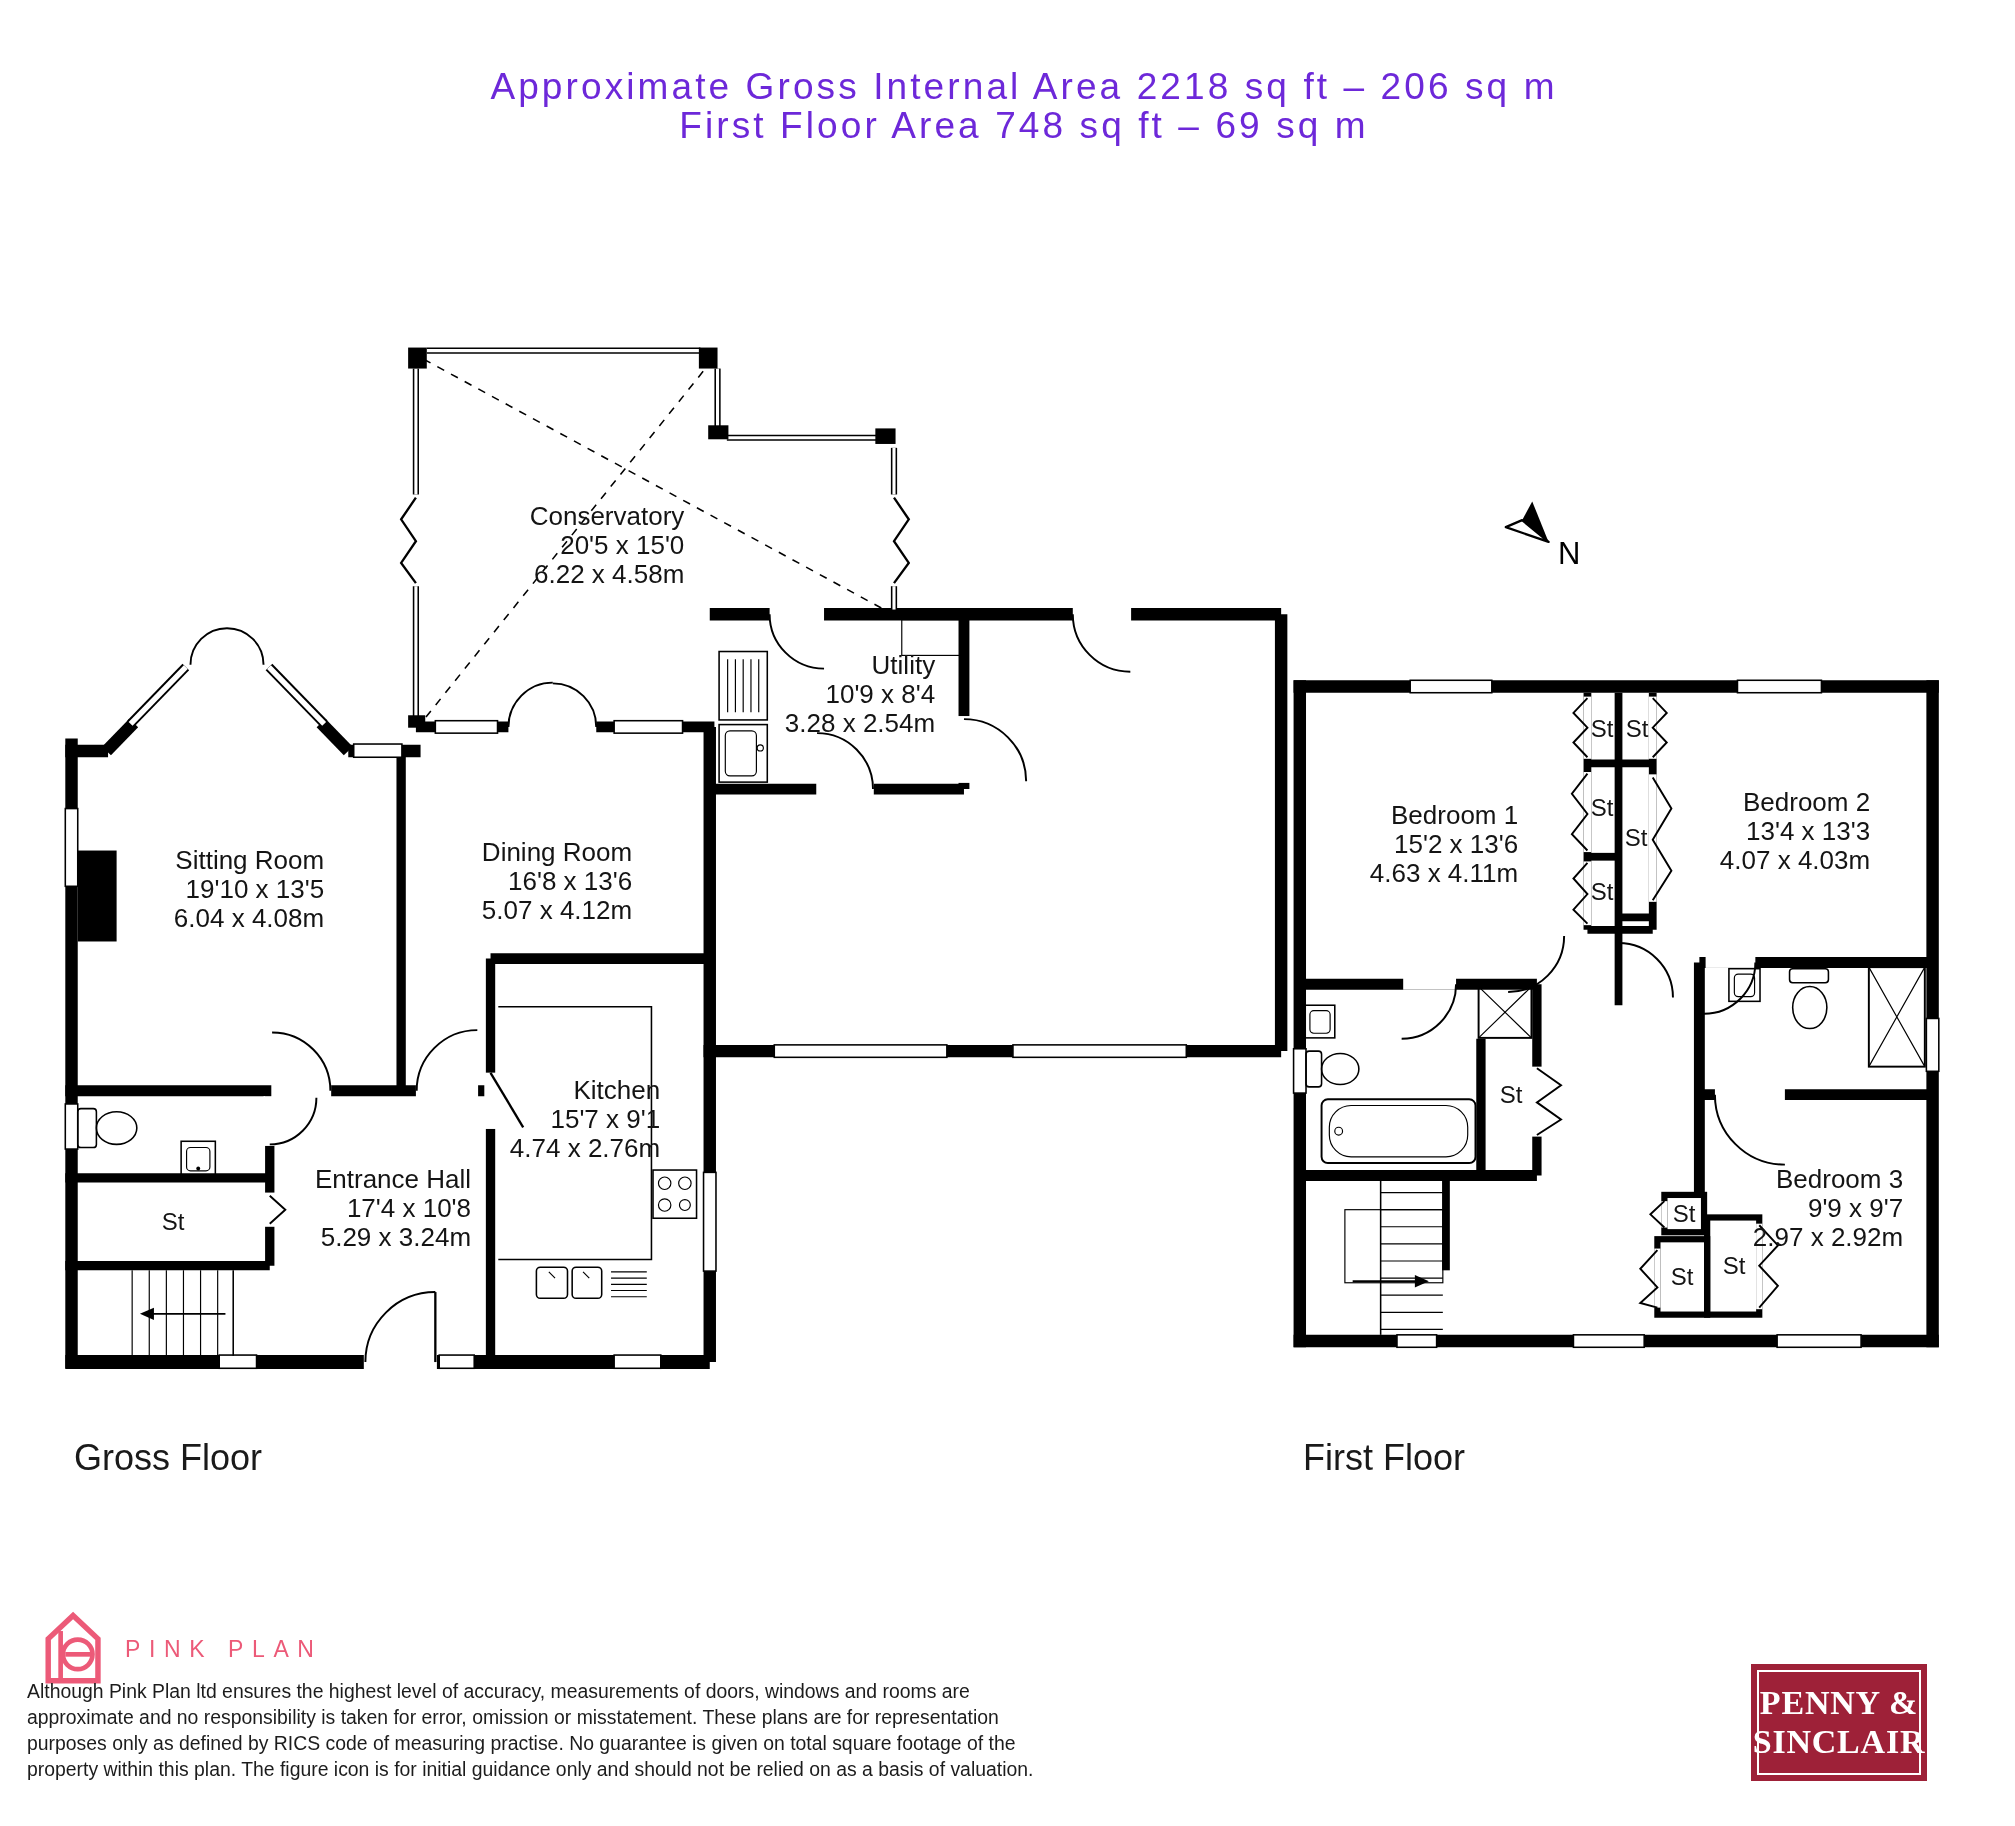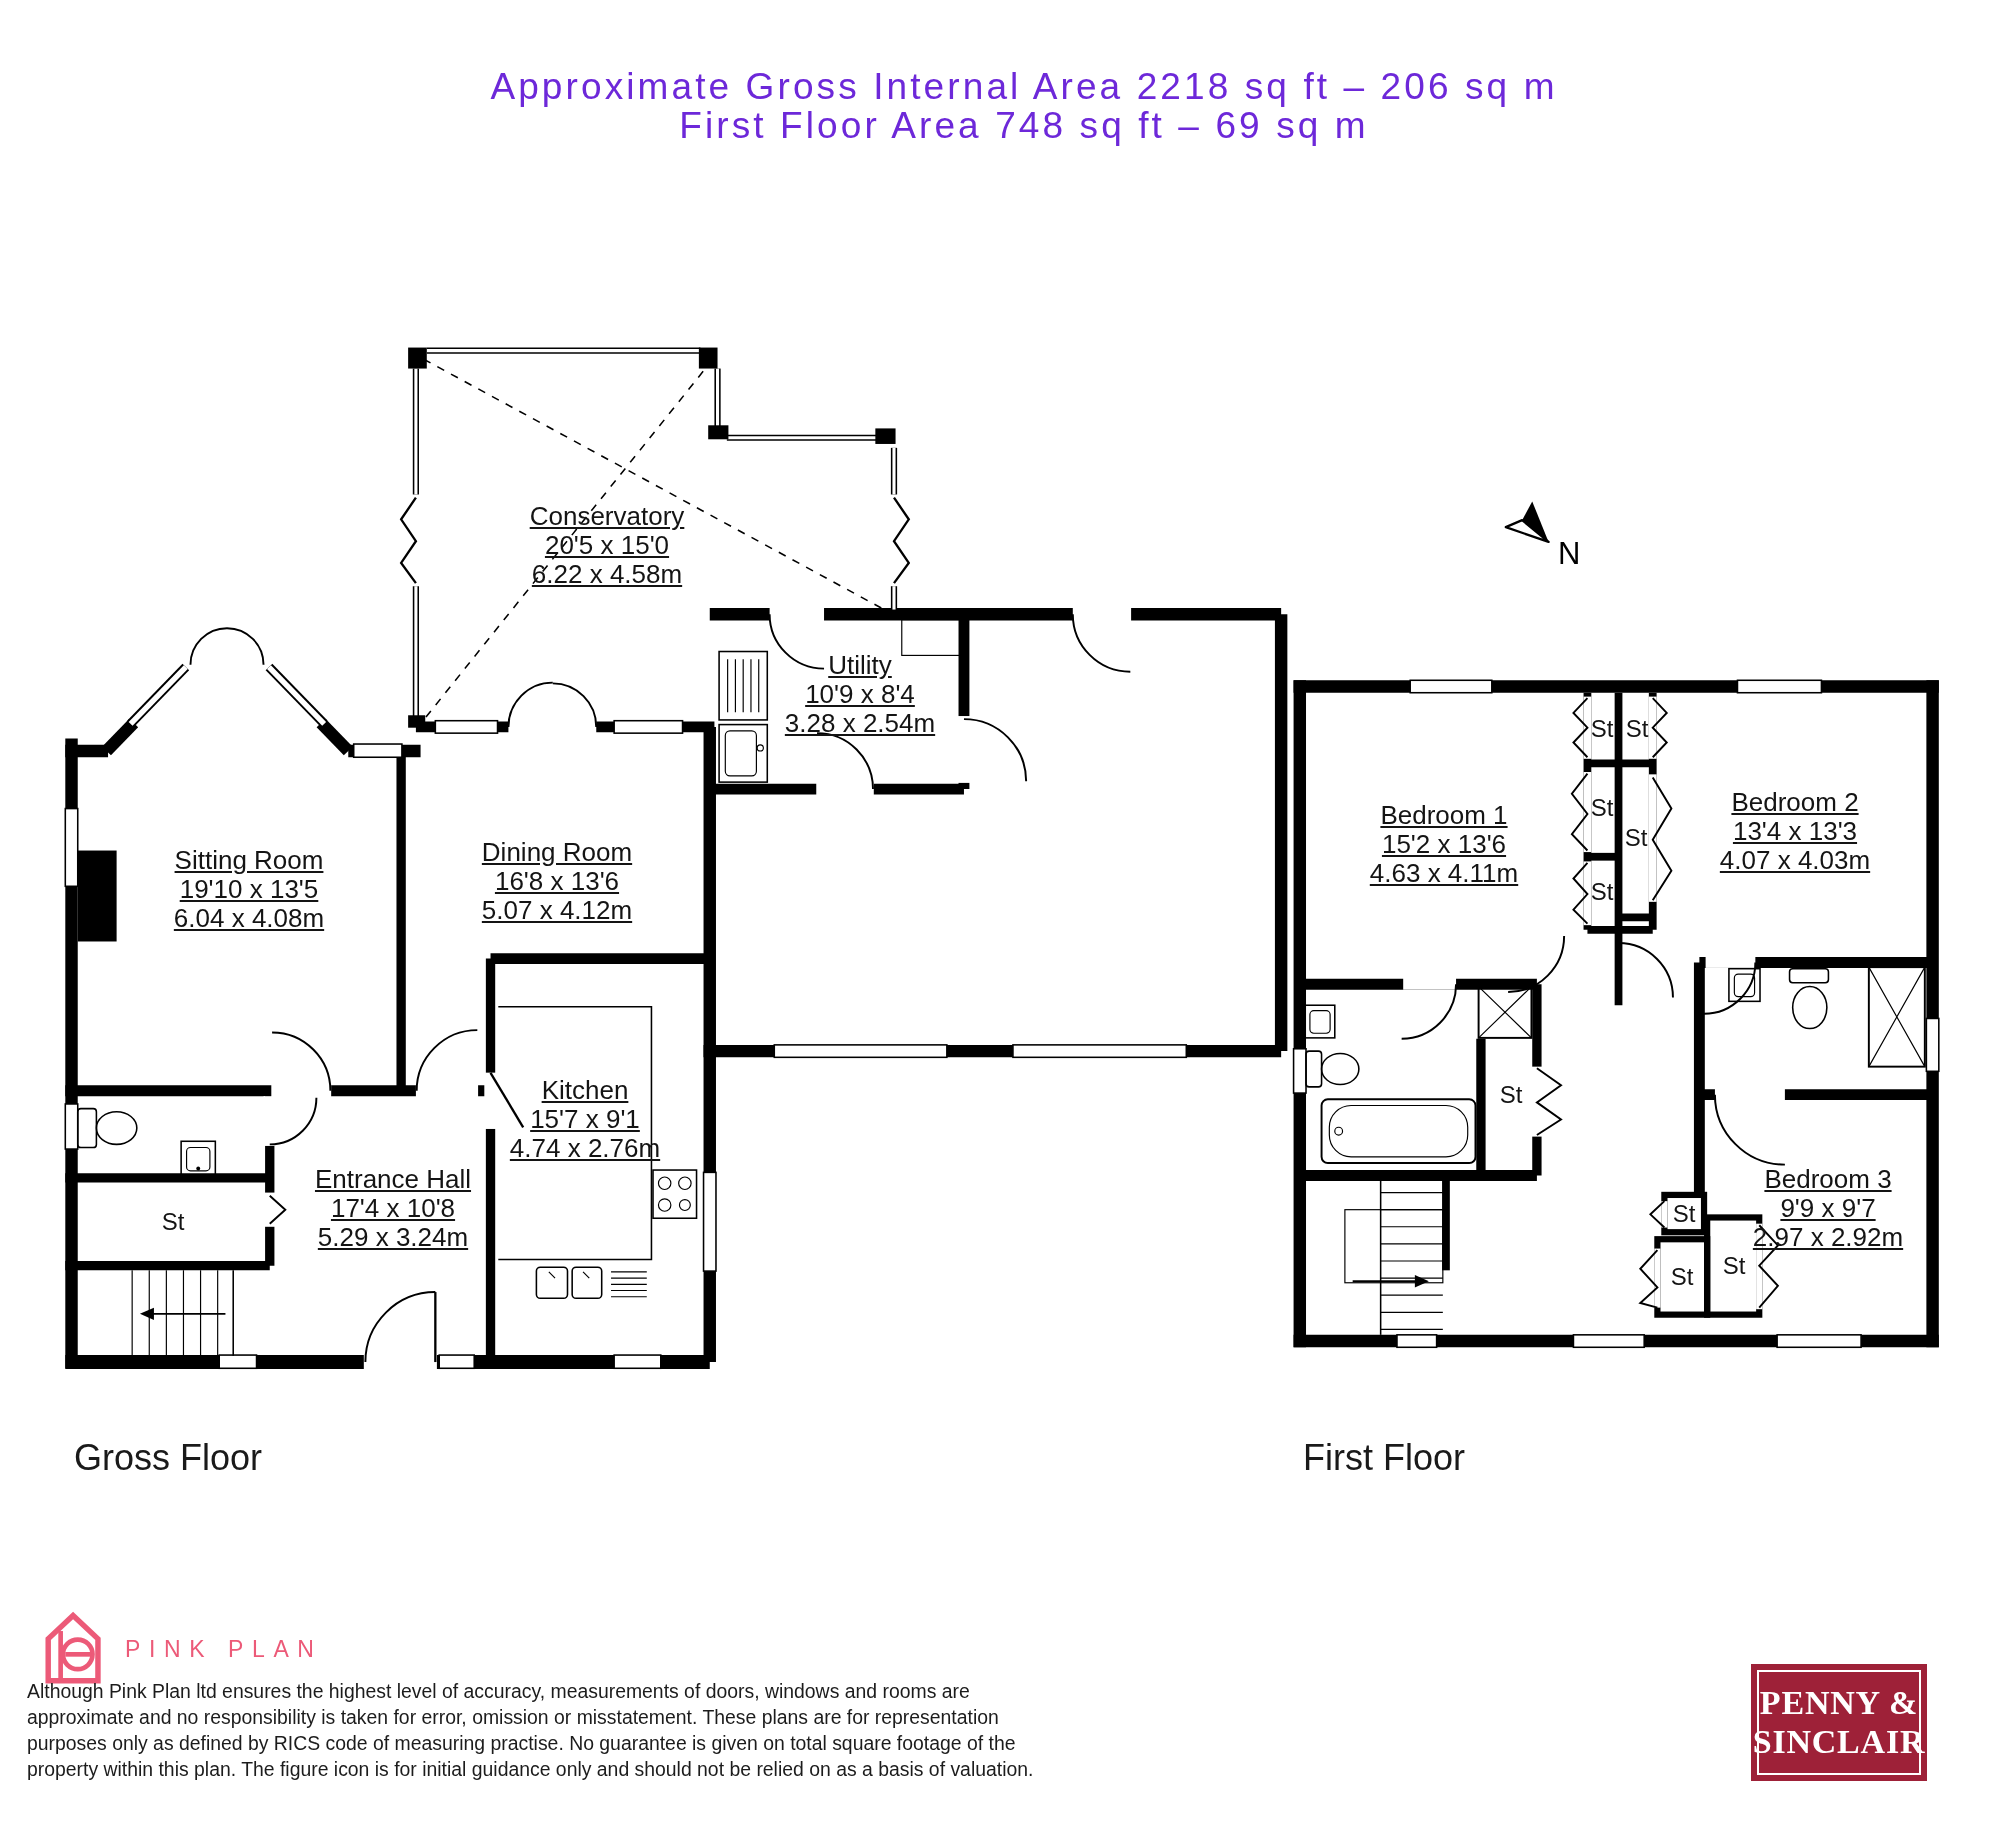--- a/index.html
+++ b/index.html
@@ -1,22 +1,22 @@
 <!DOCTYPE html>
 <html style="font-size:12.4px"><head>
 <meta charset="utf-8">
 <style>
   html,body{margin:0;padding:0;background:#fff;}
   #canvas{position:relative;width:2015px;height:1827px;background:#ffffff;overflow:hidden;
           font-family:"Liberation Sans","DejaVu Sans",sans-serif;color:#111;}
   svg{position:absolute;left:0;top:0;}
   .title-block{position:absolute;left:1004px;top:67px;transform:translateX(-50%);
                text-align:center;font-size:37px;line-height:39px;letter-spacing:3.1px;color:#6d28d9;white-space:nowrap;margin-left:20px;}
-  .room-label{position:absolute;transform:translateX(-50%);text-align:center;
-              font-size:26px;line-height:29px;color:#141414;white-space:nowrap;text-decoration:underline;}
+  .room-label{position:absolute;transform:translateX(-50%);text-align:right;
+              font-size:26px;line-height:29px;color:#141414;white-space:nowrap;}
   .st-label{position:absolute;transform:translate(-50%,-50%);font-size:24px;color:#141414;}
   .floor-label{position:absolute;font-size:36px;color:#1a1a1a;}
   .compass-label{position:absolute;font-size:31px;color:#000;}
   .brand-text{position:absolute;left:118px;top:1636px;font-size:23px;letter-spacing:8.6px;
               color:#ec5a78;font-weight:500;margin-left:7px;}
   .disclaimer{position:absolute;left:27px;top:1678px;font-size:19.4px;line-height:26px;
               color:#1c1c1c;white-space:pre-line;}
   .agent-logo{position:absolute;left:1751px;top:1664px;width:176px;height:117px;
               background:#9e2138;box-sizing:border-box;padding:6.2px;}
   .agent-logo-inner{width:100%;height:100%;border:2.3px solid #fff;box-sizing:border-box;

